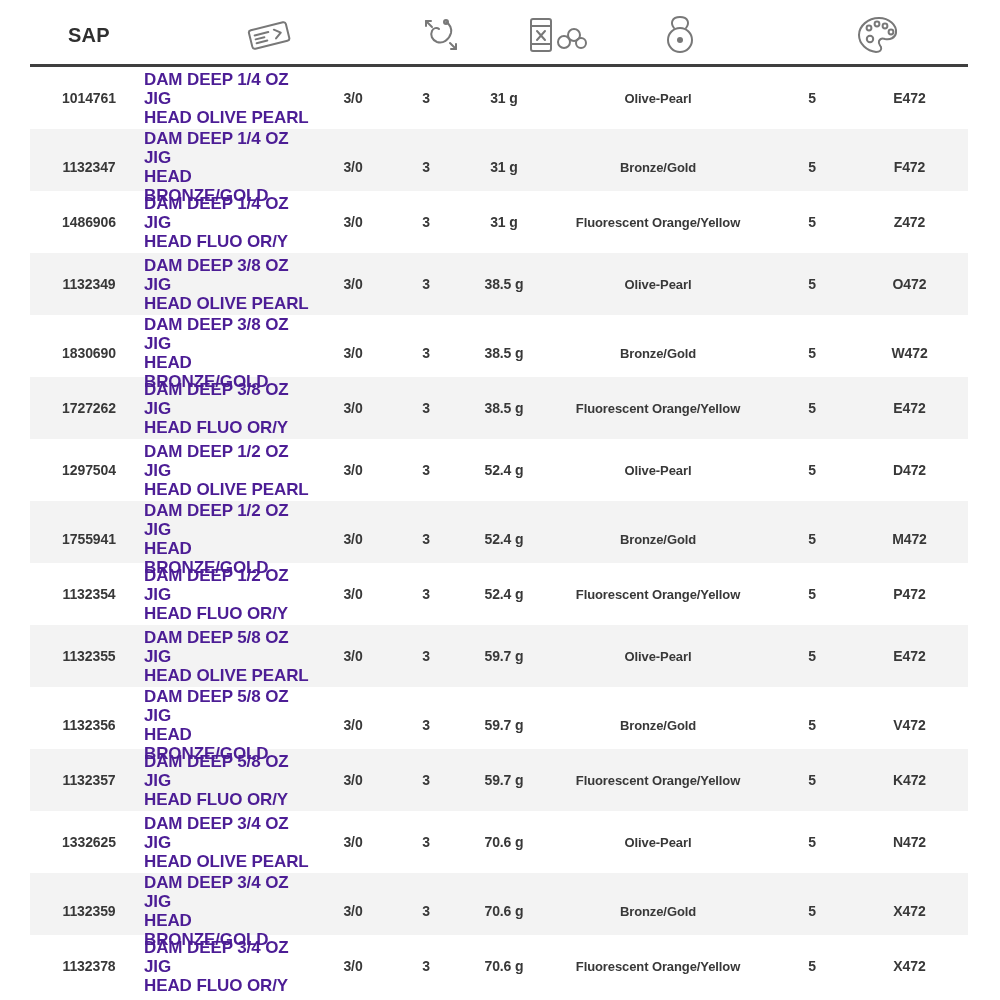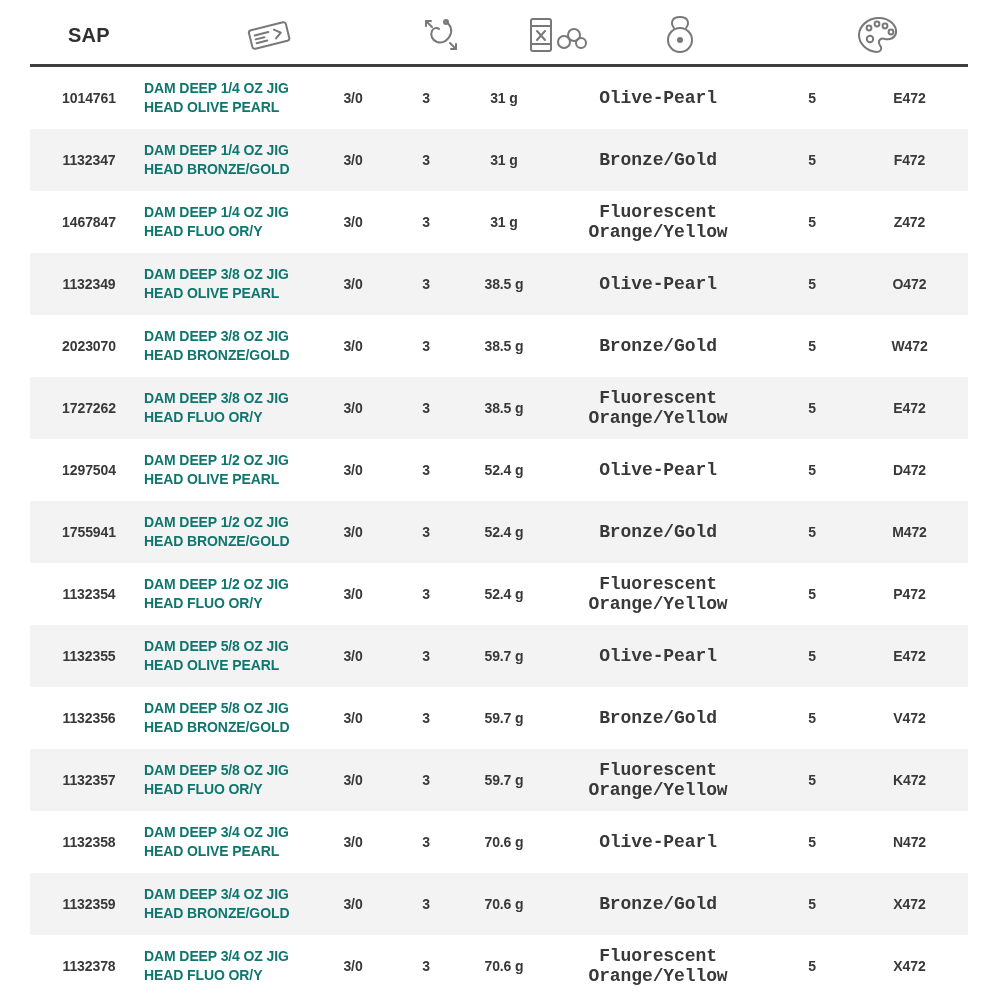--- a/index.html
+++ b/index.html
@@ -12,23 +12,23 @@
   .thead,.row{
     display:grid;
     grid-template-columns:104px 182px 74px 72px 84px 224px 84px 111px;
     align-items:center;
   }
   .thead{height:58px;border-bottom:3px solid #3f3f3f;gap:44px;}
   .row{height:62px;}
   .row.alt{background:#f3f3f3;}
   .cell{text-align:center;font-size:14px;font-weight:700;letter-spacing:-0.1px;color:#383838;}
   .c-sap{padding-left:14px;}
-  .c-name{text-align:left;padding-left:10px;font-size:14px;line-height:19px;color:#0f766e;}
+  .c-name{text-align:left;padding-left:10px;font-size:17px;line-height:19px;color:#4c1d95;}
   .c-name span{display:block;}
-  .c-color{font-size:18px;font-family:Liberation Mono, monospace;}
+  .c-color{font-size:13px;}
   .th{font-size:20px;font-weight:700;letter-spacing:0.3px;color:#2f2f2f;}
   .th-icon{display:flex;justify-content:center;align-items:center;}
   .icon svg{display:block;}
   .ic-stroke{fill:none;stroke:#787878;stroke-width:2;stroke-linecap:round;stroke-linejoin:round;}
 </style>
 </head>
 <body>
 
 <div class="page">
 
@@ -144,21 +144,21 @@
     </div>
     <div class="cell c-hook">3/0</div>
     <div class="cell c-qty">3</div>
     <div class="cell c-weight">31 g</div>
     <div class="cell c-color">Bronze/Gold</div>
     <div class="cell c-units">5</div>
     <div class="cell c-tcode">F472</div>
   </div>
 
   <div class="row">
-    <div class="cell c-sap">1467847</div>
+    <div class="cell c-sap">1486906</div>
     <div class="cell c-name">
       <span>DAM DEEP 1/4 OZ JIG</span>
       <span>HEAD FLUO OR/Y</span>
     </div>
     <div class="cell c-hook">3/0</div>
     <div class="cell c-qty">3</div>
     <div class="cell c-weight">31 g</div>
     <div class="cell c-color">Fluorescent Orange/Yellow</div>
     <div class="cell c-units">5</div>
     <div class="cell c-tcode">Z472</div>
@@ -172,21 +172,21 @@
     </div>
     <div class="cell c-hook">3/0</div>
     <div class="cell c-qty">3</div>
     <div class="cell c-weight">38.5 g</div>
     <div class="cell c-color">Olive-Pearl</div>
     <div class="cell c-units">5</div>
     <div class="cell c-tcode">O472</div>
   </div>
 
   <div class="row">
-    <div class="cell c-sap">2023070</div>
+    <div class="cell c-sap">1830690</div>
     <div class="cell c-name">
       <span>DAM DEEP 3/8 OZ JIG</span>
       <span>HEAD BRONZE/GOLD</span>
     </div>
     <div class="cell c-hook">3/0</div>
     <div class="cell c-qty">3</div>
     <div class="cell c-weight">38.5 g</div>
     <div class="cell c-color">Bronze/Gold</div>
     <div class="cell c-units">5</div>
     <div class="cell c-tcode">W472</div>
@@ -284,21 +284,21 @@
     </div>
     <div class="cell c-hook">3/0</div>
     <div class="cell c-qty">3</div>
     <div class="cell c-weight">59.7 g</div>
     <div class="cell c-color">Fluorescent Orange/Yellow</div>
     <div class="cell c-units">5</div>
     <div class="cell c-tcode">K472</div>
   </div>
 
   <div class="row">
-    <div class="cell c-sap">1132358</div>
+    <div class="cell c-sap">1332625</div>
     <div class="cell c-name">
       <span>DAM DEEP 3/4 OZ JIG</span>
       <span>HEAD OLIVE PEARL</span>
     </div>
     <div class="cell c-hook">3/0</div>
     <div class="cell c-qty">3</div>
     <div class="cell c-weight">70.6 g</div>
     <div class="cell c-color">Olive-Pearl</div>
     <div class="cell c-units">5</div>
     <div class="cell c-tcode">N472</div>

